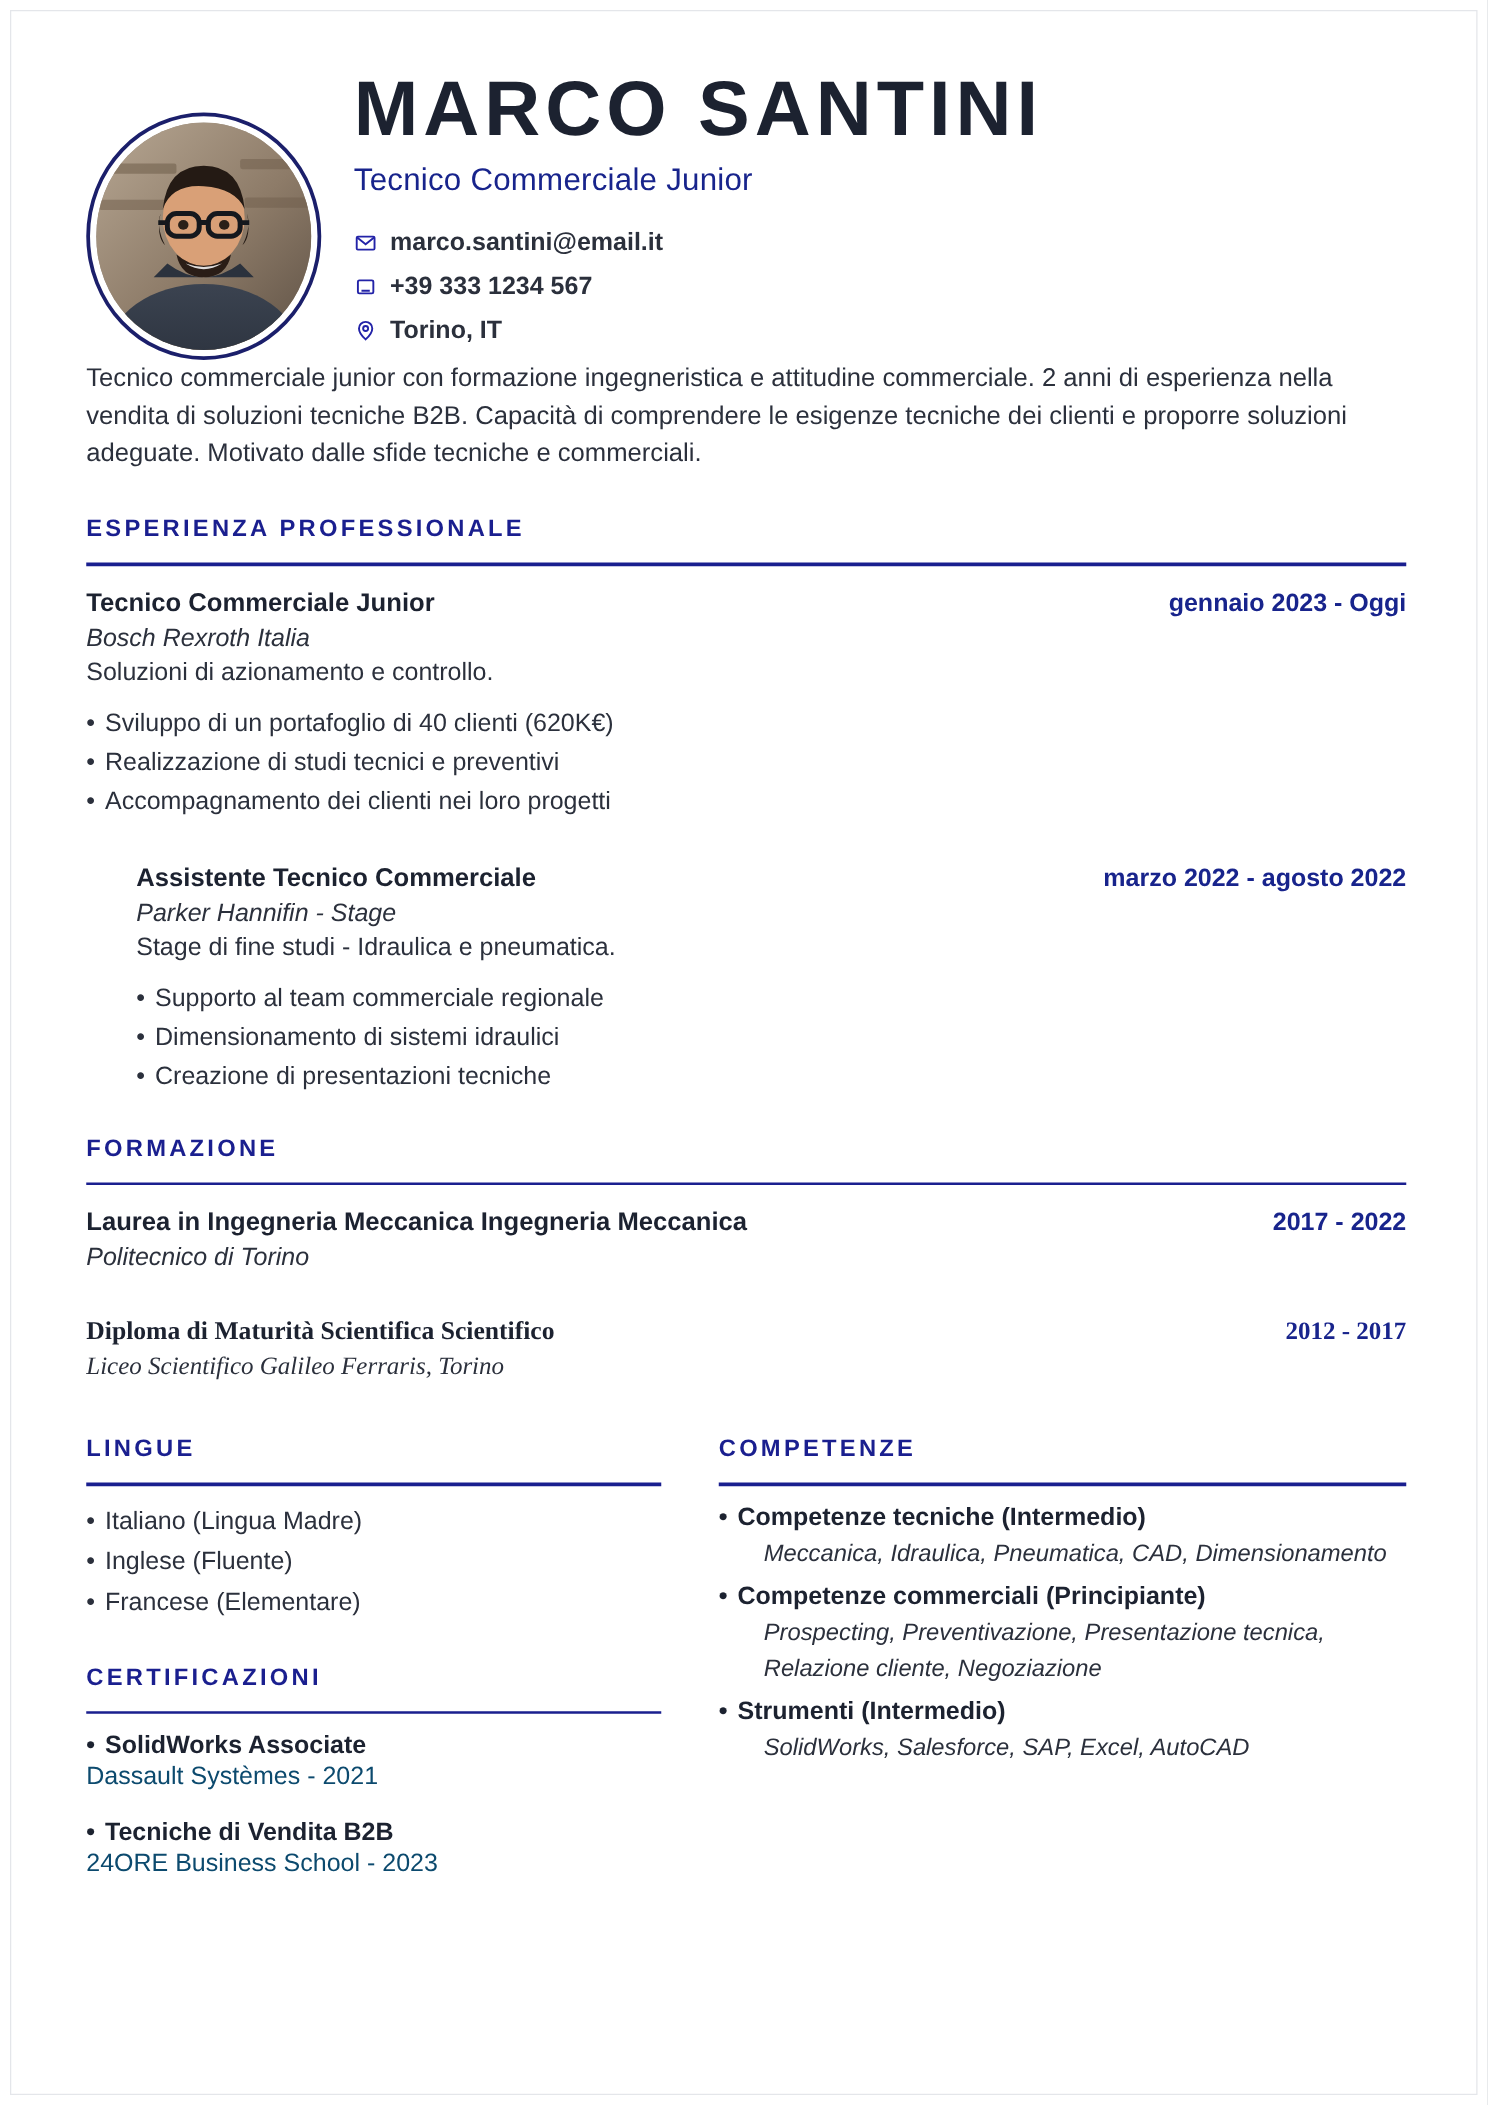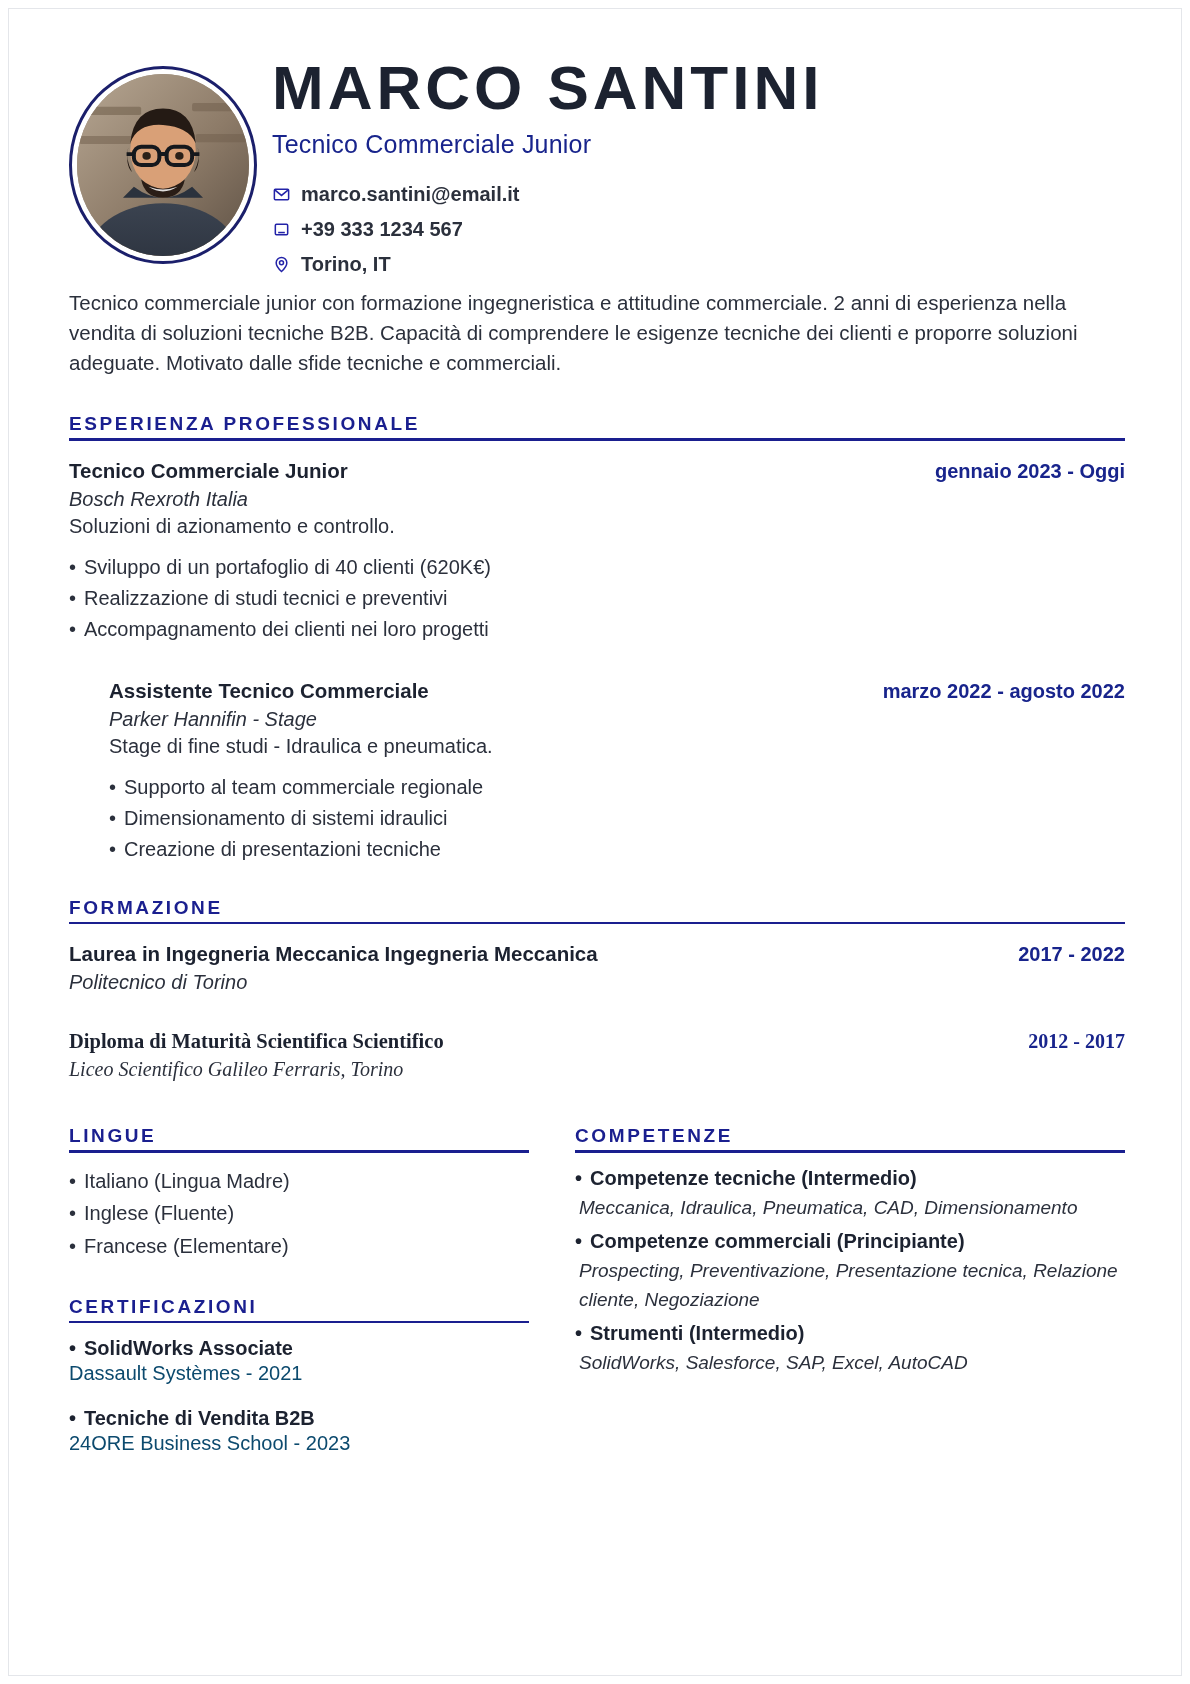--- a/index.html
+++ b/index.html
@@ -27,22 +27,22 @@
     background: #ffffff;
     border: 1px solid #e4e6ea;
     box-sizing: border-box;
     padding: 24px 56px 40px 60px;
   }
 
   
   .header {
     position: relative;
     display: flex;
-    align-items: center;
-    gap: 15px;
+    align-items: flex-end;
+    gap: 26px;
     padding-top: 8px;
   }
   .avatar-wrap {
     flex: 0 0 auto;
     width: 188px;
     height: 198px;
     border-radius: 50%;
     border: 3px solid #1b1f6b;
     padding: 5px;
     box-sizing: border-box;
@@ -112,21 +112,21 @@
   }
 
   
   .section { margin-top: 36px; }
   .section-title {
     font-size: 19px;
     font-weight: 700;
     letter-spacing: 2.6px;
     color: #1a1f8f;
     text-transform: uppercase;
-    padding-bottom: 3px;
+    padding-bottom: 15px;
   }
   .section-rule {
     height: 2.5px;
     background: #1a1f8f;
     width: 100%;
     margin-bottom: 18px;
   }
 
   .entry { margin-bottom: 26px; }
   .entry:last-child { margin-bottom: 0; margin-left: 40px; }
@@ -212,21 +212,21 @@
     font-weight: 700;
     color: #1c2230;
     display: flex;
     gap: 8px;
     line-height: 1.35;
   }
   .skill-detail {
     font-size: 19px;
     font-style: italic;
     color: #2b303c;
-    margin-left: 4px;
+    margin-left: 36px;
     line-height: 1.5;
     margin-top: 2px;
   }
 </style>
 </head>
 <body>
 
 <div class="page">
   <div class="sheet">
 

